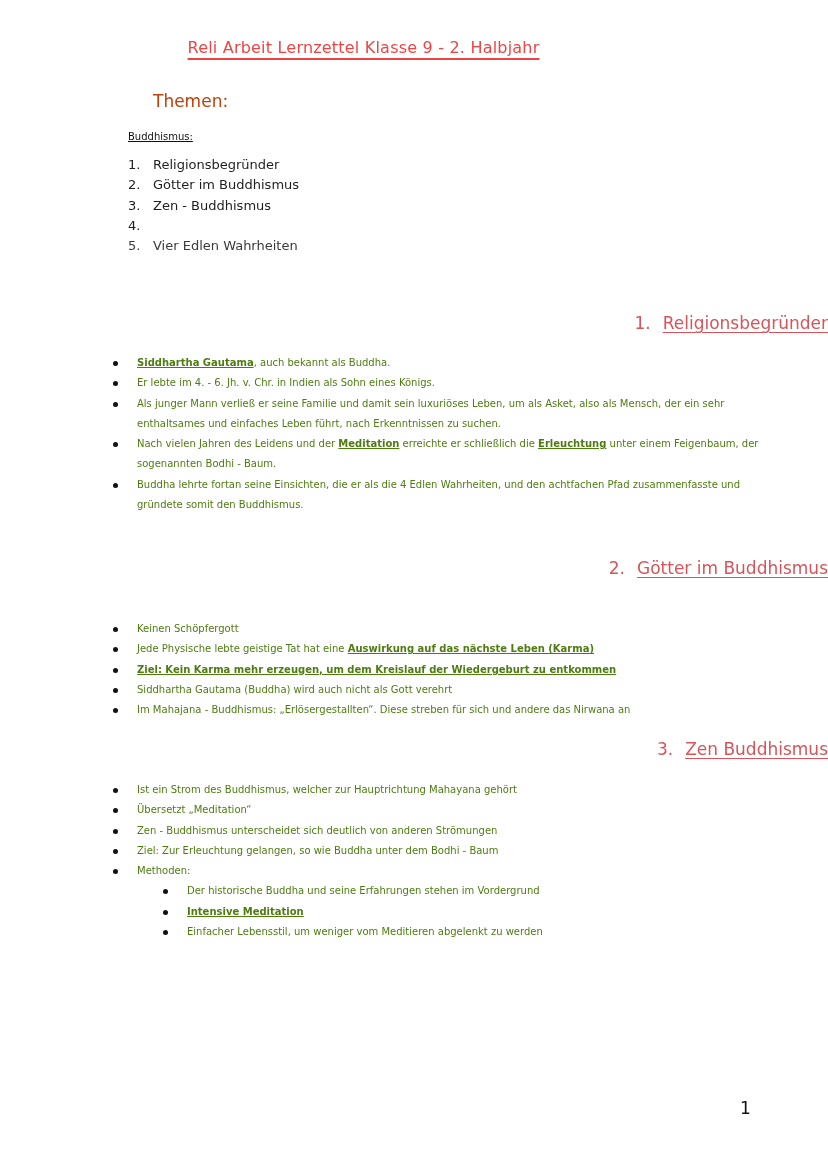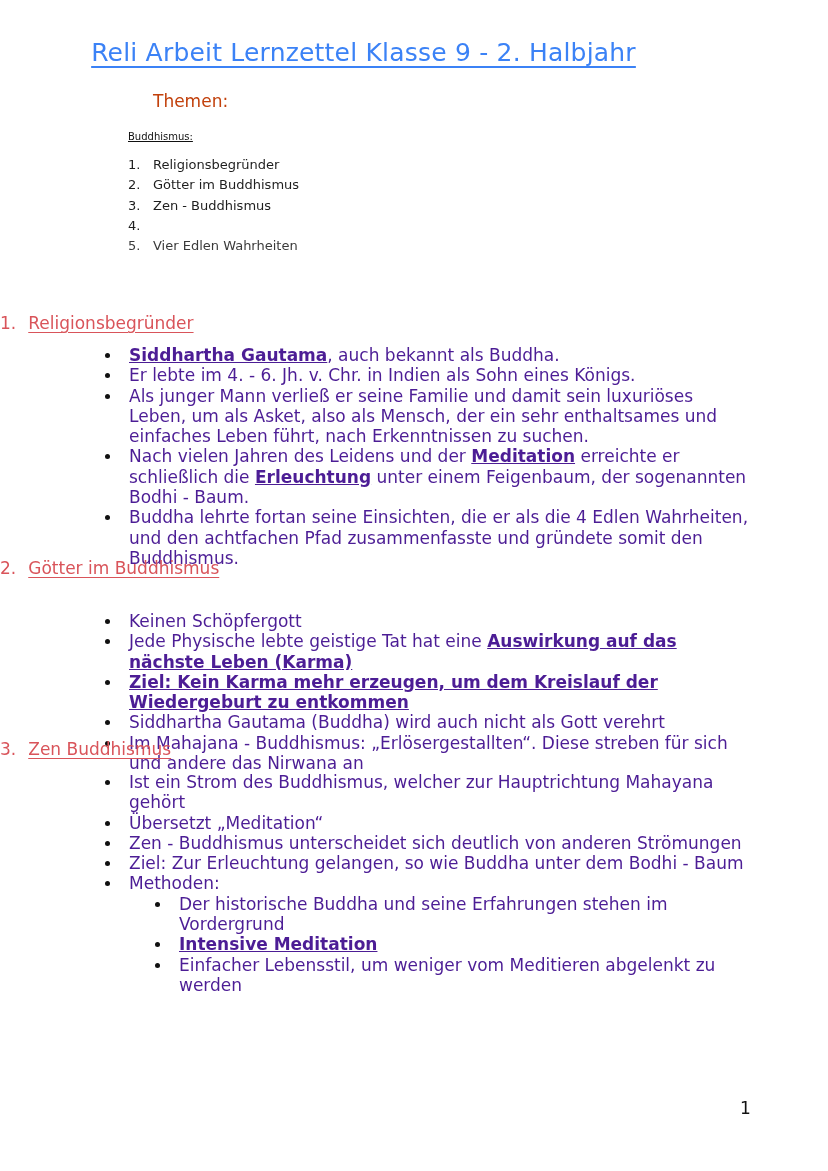--- a/index.html
+++ b/index.html
@@ -2,45 +2,45 @@
 <html><head>
   <meta charset="utf-8">
   <style>
     html, body { margin: 0; padding: 0; background: #ffffff; }
     body {
       width: 828px; height: 1171px; position: relative; overflow: hidden;
       font-family: "DejaVu Sans", sans-serif; color: #1a1a1a;
     }
     .title {
       position: absolute; top: 38px; left: 0; width: 727px; text-align: center;
-      font-size: 25px; color: #3b82f6; text-decoration: underline;
+      font-size: 16px; color: #ef4444; text-decoration: underline;
       text-decoration-thickness: 2px; text-underline-offset: 5px; letter-spacing: 0.2px;
     }
     .themen {
       position: absolute; top: 91px; left: 153px; font-size: 17px; color: #c2410c;
     }
     .toc-head {
       position: absolute; top: 131px; left: 128px; font-size: 10px;
       text-decoration: underline; color: #111;
     }
     .toc {
       position: absolute; top: 155px; left: 128px; margin: 0; padding: 0; list-style: none;
       font-size: 13px; line-height: 20.3px; color: #1e1e1e;
     }
     .toc li { display: flex; }
     .toc .num { width: 25px; flex: none; }
     .section-h {
-      position: absolute; left: 0; width: 828px; text-align: left;
+      position: absolute; left: 0; width: 828px; text-align: right;
       font-size: 17px; color: #d9545a;
     }
     .section-h .n { margin-right: 12px; }
     .section-h .t { text-decoration: underline; text-underline-offset: 3px; }
     ul.bul {
-      position: absolute; left: 104px; width: 650px; margin: 0; padding: 0; list-style: none;
-      font-size: 17px; line-height: 20.3px; color: #4c1d95;
+      position: absolute; left: 104px; width: 650px; margin: 8px; padding: 0; list-style: none;
+      font-size: 10px; line-height: 20.3px; color: #4d7c0f;
     }
     ul.bul li { position: relative; padding-left: 25px; }
     ul.bul li::before {
       content: ""; position: absolute; left: 1px; top: 8px; width: 5px; height: 5px;
       border-radius: 50%; background: #111;
     }
     ul.bul li.sub { padding-left: 75px; }
     ul.bul li.sub::before { left: 51px; }
     .u { text-decoration: underline; font-weight: bold; }
     .page-num {

